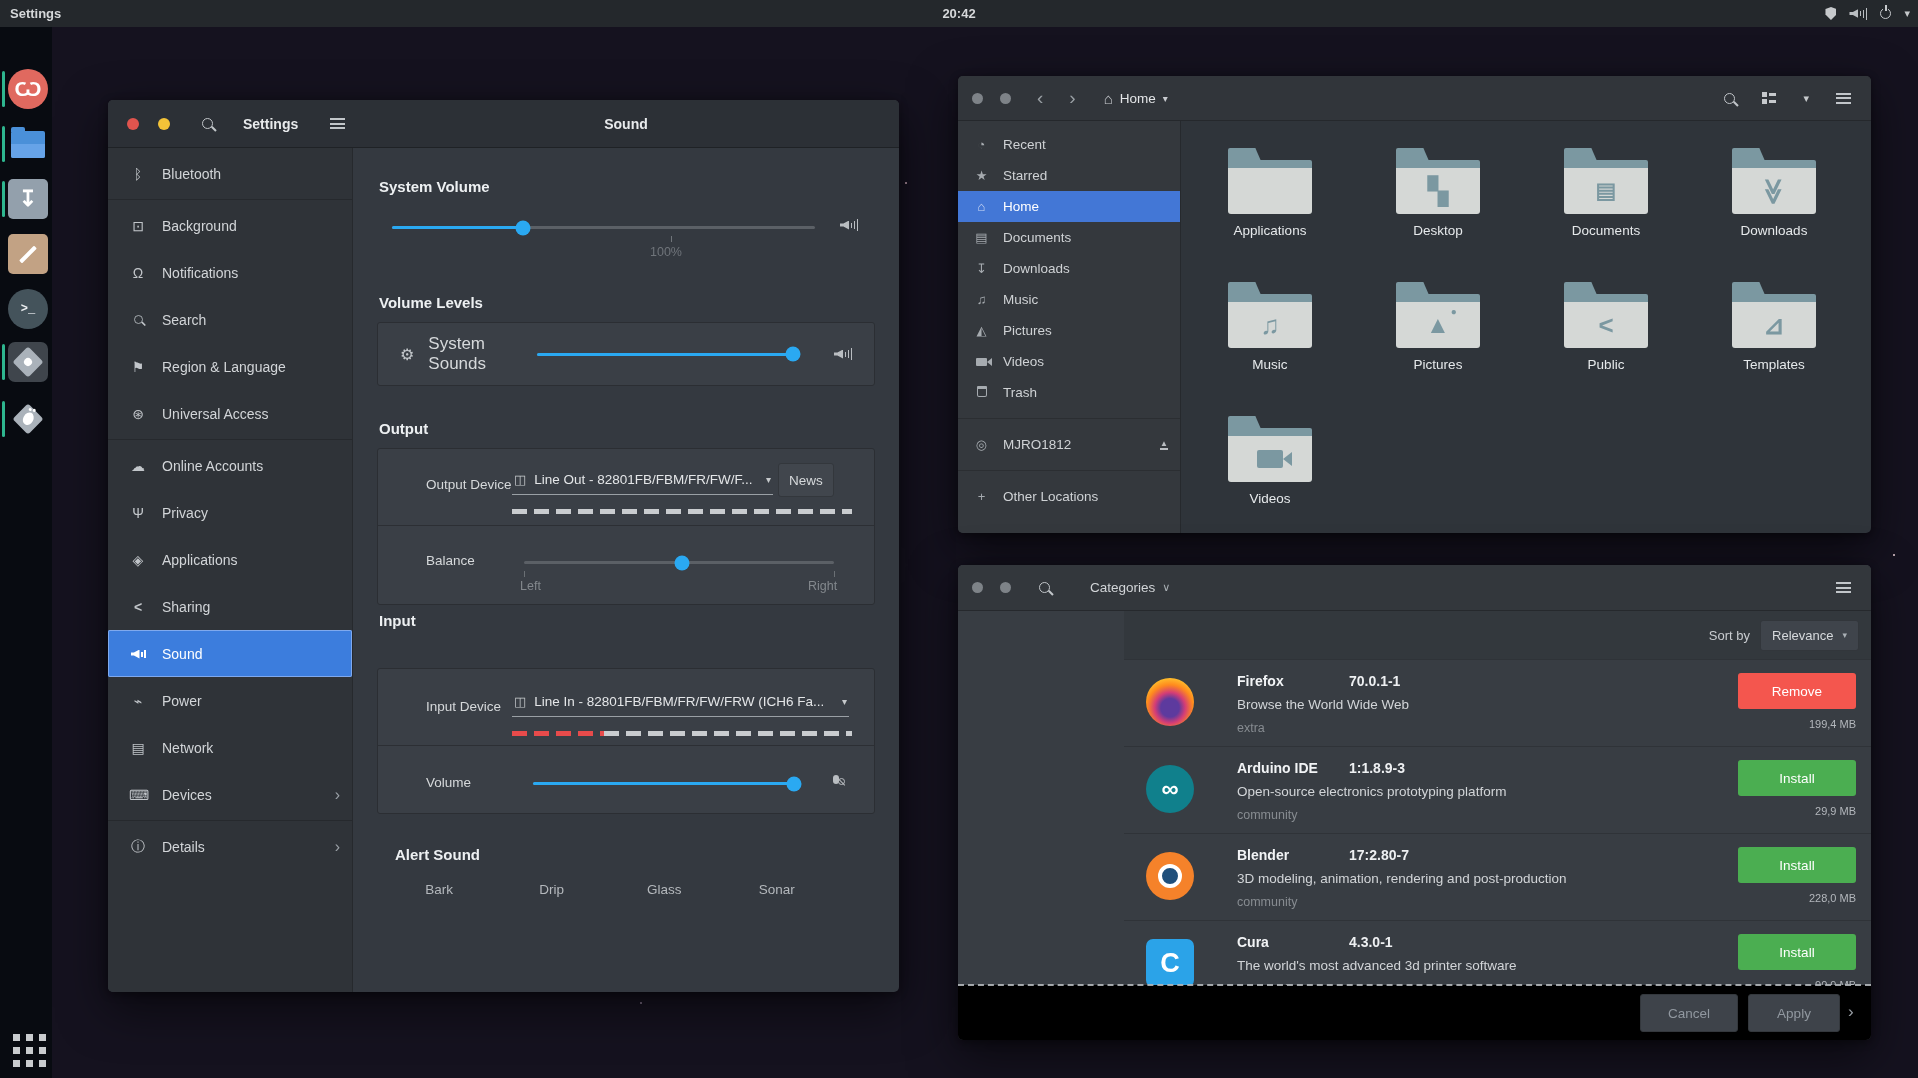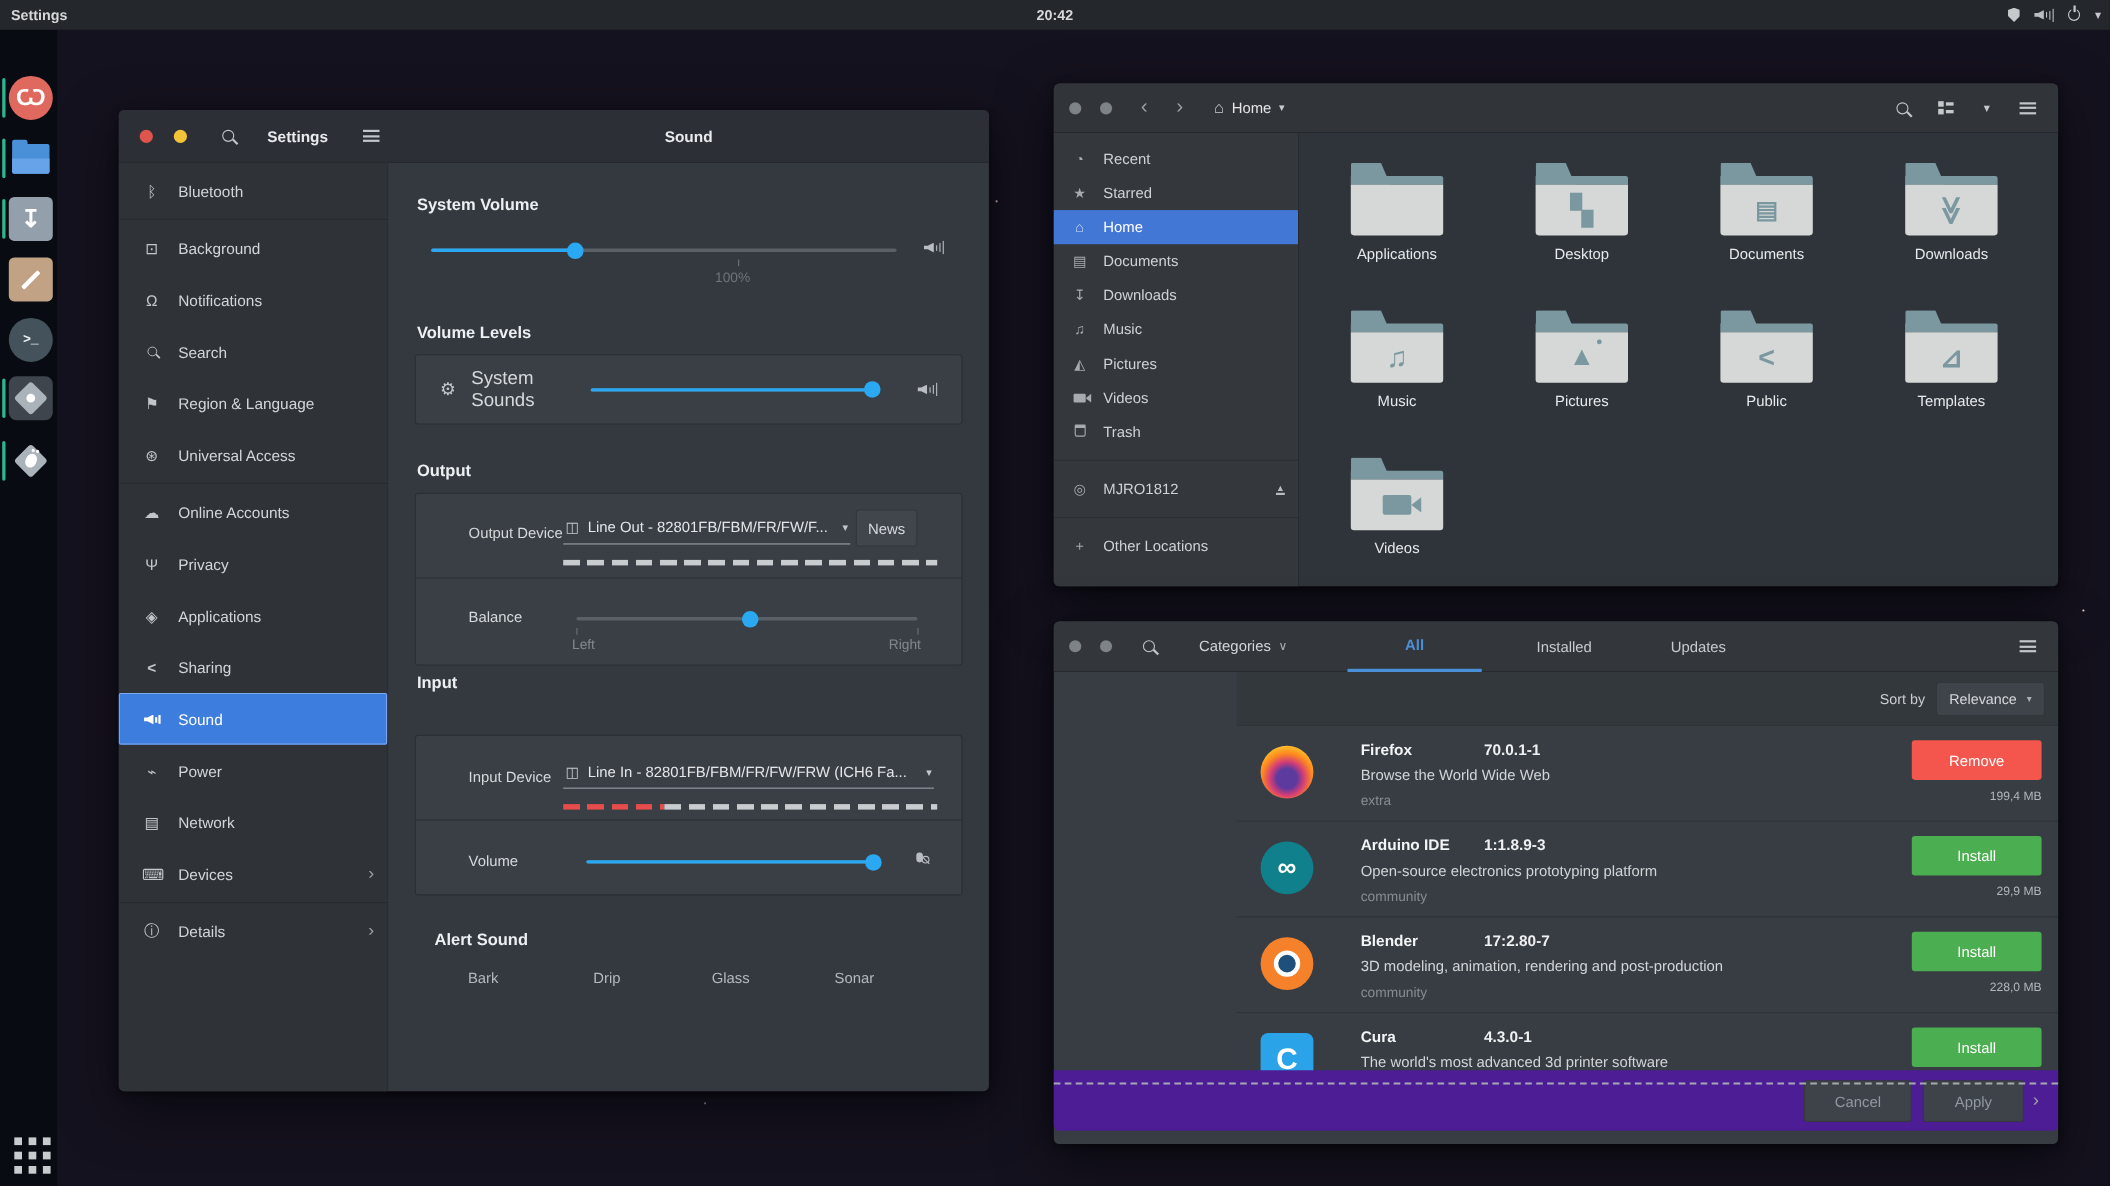--- a/index.html
+++ b/index.html
@@ -177,21 +177,21 @@
   .ic-cura { width:48px; height:48px; border-radius:7px; background:#2ba3e8; color:#fff; font-size:27px; font-weight:700; display:flex; align-items:center; justify-content:center; }
   .rname { position:absolute; left:113px; top:13px; font-size:14px; font-weight:700; color:#f2f4f6; }
   .rver { position:absolute; left:225px; top:13px; font-size:14px; font-weight:700; color:#eef0f2; }
   .rdesc { position:absolute; left:113px; top:37px; font-size:13.5px; color:#d2d5d8; }
   .rrepo { position:absolute; left:113px; top:61px; font-size:12.5px; color:#878c91; }
   .rbtn { position:absolute; right:15px; top:13px; width:118px; height:36px; border-radius:3px; color:#fff; font-size:13.5px; display:flex; align-items:center; justify-content:center; }
   .rbtn.remove { background:#f4564e; }
   .rbtn.install { background:#4bae51; }
   .rsize { position:absolute; right:15px; top:58px; font-size:11px; color:#b3b7bc; }
   #dashline { position:absolute; left:0; right:0; bottom:54px; border-top:2px dashed #b2b6ba; z-index:6; opacity:.9; }
-  #soft-foot { position:absolute; left:0; right:0; bottom:12px; height:55px; background:#4c1d95; border-radius:0 0 5px 5px; }
+  #soft-foot { position:absolute; left:0; right:0; bottom:0; height:55px; background:#000000; border-radius:0 0 5px 5px; }
   .fbtn { position:absolute; top:9px; height:38px; background:#3e434a; border:1px solid #34383d; border-radius:3px;
     color:#9198a0; font-size:13.5px; display:flex; align-items:center; justify-content:center; }
   #btn-cancel { left:682px; width:98px; }
   #btn-apply { left:790px; width:92px; }
   #foot-chev { position:absolute; left:890px; top:17px; color:#9aa0a6; font-size:17px; }
 </style>
 </head>
 <body>
 
 <div id="desktop">
@@ -578,25 +578,20 @@
 
   <div class="win" id="soft-win">
     <div id="soft-hdr" class="whdr">
       <span class="circle-btn"></span>
       <span class="circle-btn" style="margin-left:17px"></span>
       <span class="sic"></span>
       <div id="catbtn">
         <span>Categories</span>
         <span class="v">∨</span>
       </div>
-      <div id="ptabs">
-        <div class="ptab sel">All</div>
-        <div class="ptab" style="width:110px;margin-left:20px">Installed</div>
-        <div class="ptab" style="width:110px;margin-left:12px">Updates</div>
-      </div>
       <span class="bars"></span>
     </div>
     <div id="soft-main">
       <div id="sortbar">
         <span class="slab">Sort by</span>
         <div id="sortbtn">
           <span>Relevance</span>
           <span class="darr">▾</span>
         </div>
       </div>

